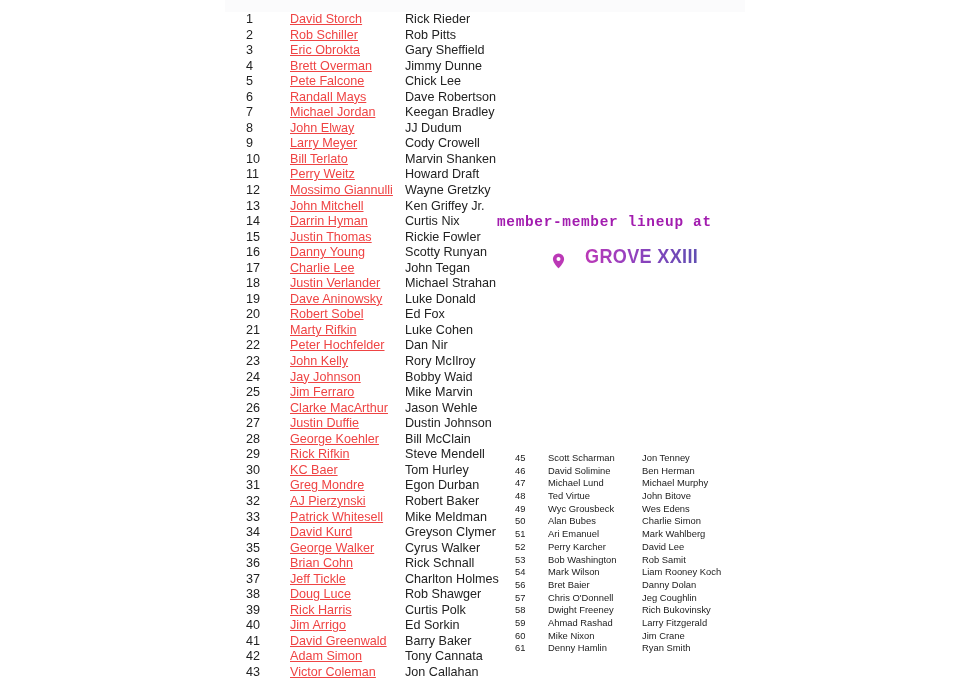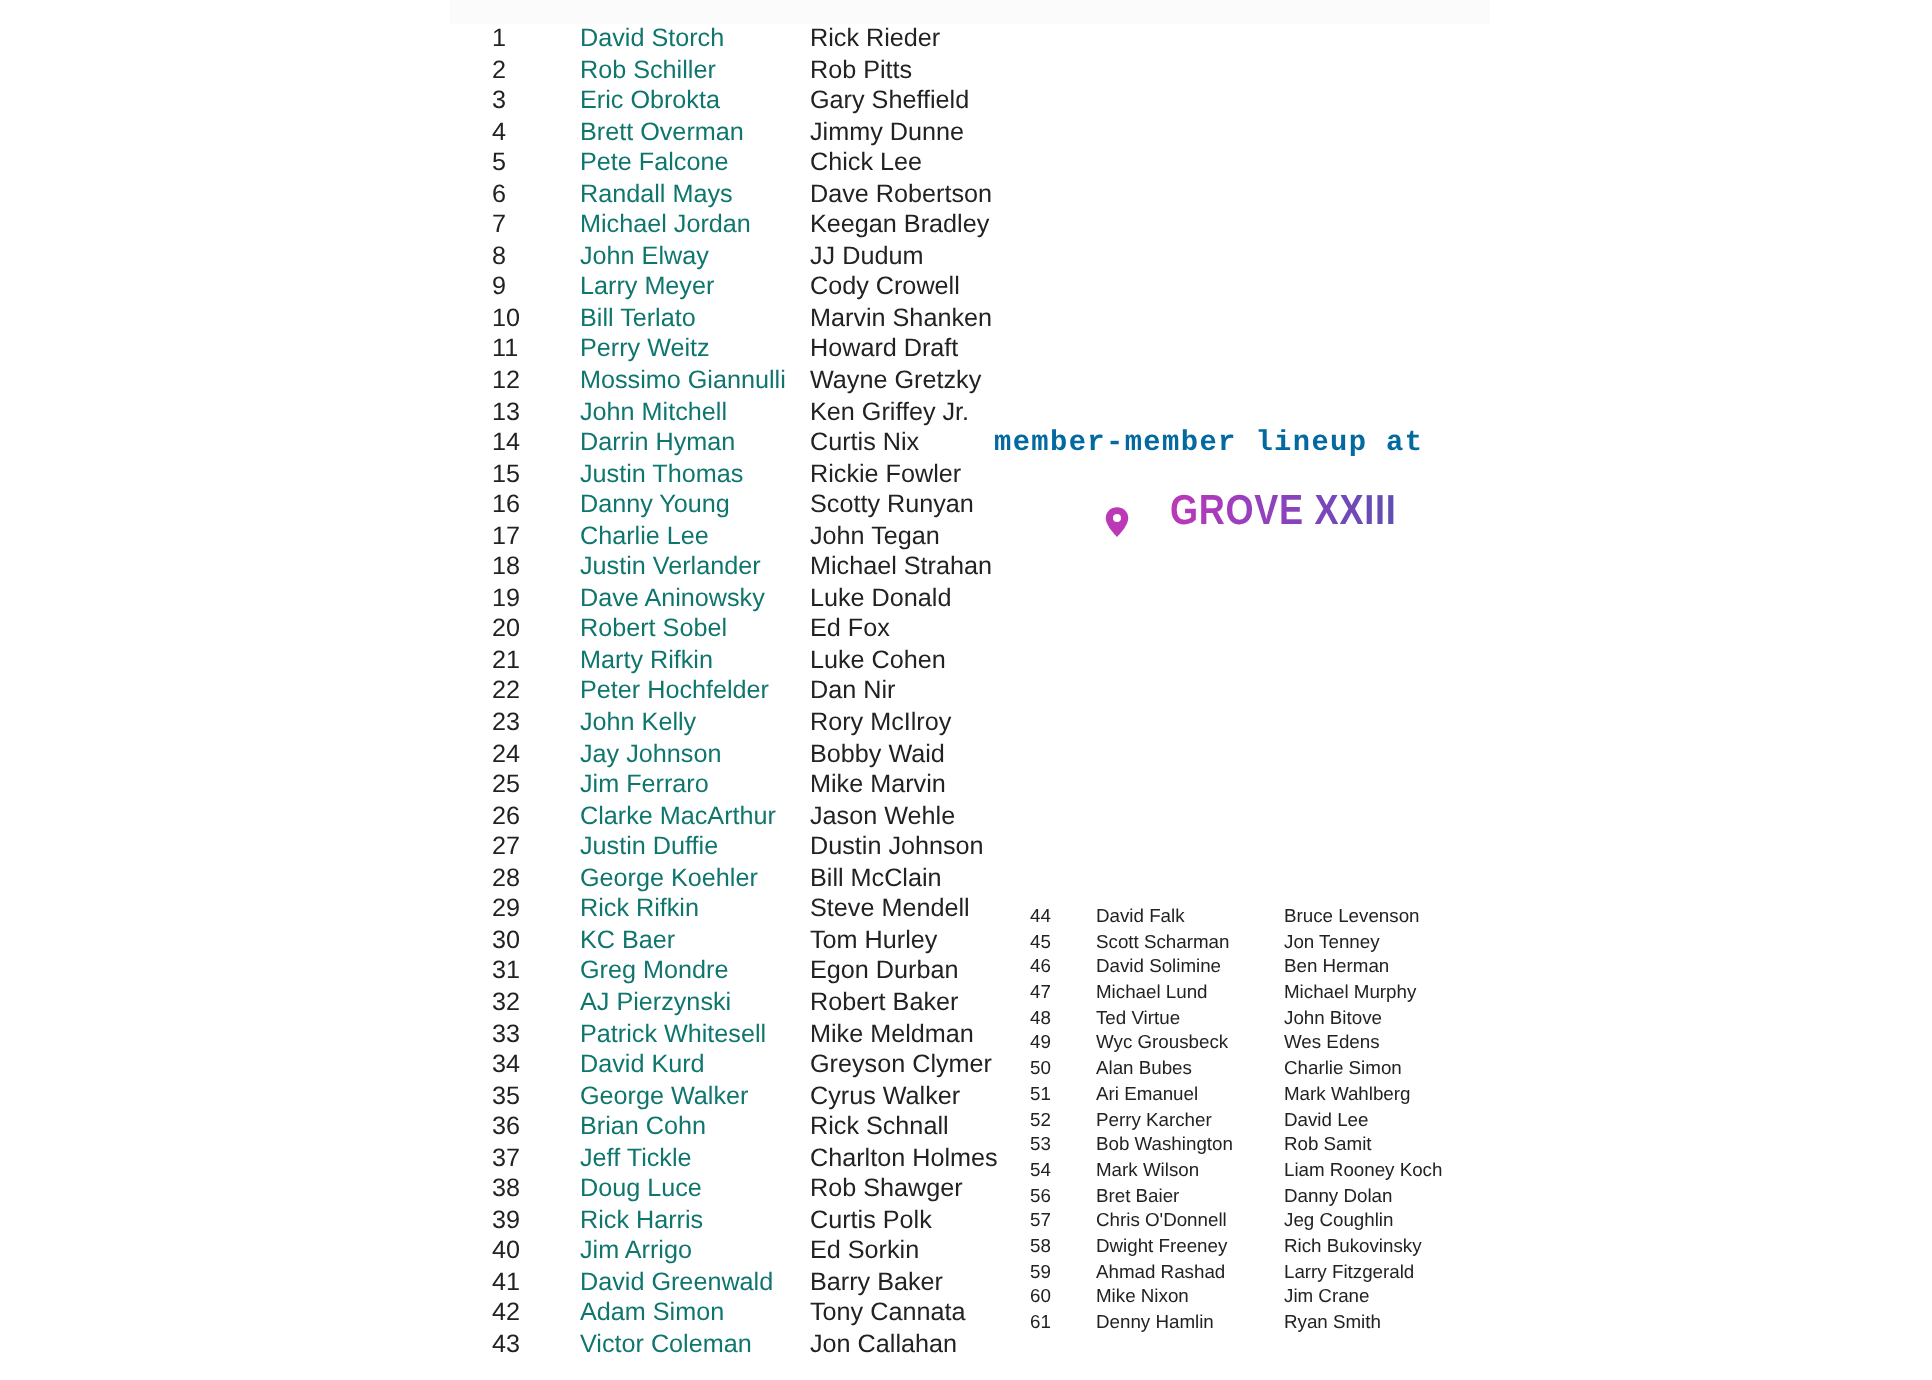--- a/index.html
+++ b/index.html
@@ -44,21 +44,22 @@
     white-space: nowrap;
   }
   #roster-main .num {
     width: 44px;
     flex: 0 0 44px;
     color: #222222;
   }
   #roster-main .p1 {
     width: 115px;
     flex: 0 0 115px;
-    color: #0f766e;
+    color: #ef4444;
+    text-decoration: underline;
   }
   #roster-main .p2 {
     flex: 1 1 auto;
     color: #222222;
   }
 
   
   #roster-overflow {
     position: absolute;
     left: 515px;
@@ -91,21 +92,21 @@
     left: 497px;
     top: 214px;
     width: 250px;
     text-align: left;
   }
   #caption-line {
     font-family: "Liberation Mono", "DejaVu Sans Mono", monospace;
     font-size: 14.4px;
     font-weight: 700;
     letter-spacing: 0.7px;
-    color: #0369a1;
+    color: #a21caf;
     white-space: nowrap;
   }
   #venue-row {
     margin-top: 14px;
     padding-left: 55px;
     display: flex;
     align-items: flex-end;
     gap: 20px;
     white-space: nowrap;
   }
@@ -362,25 +363,20 @@
         <path d="M6.5 0.6 C3.3 0.6 0.9 3.0 0.9 6.1 C0.9 10.1 6.5 15.4 6.5 15.4 C6.5 15.4 12.1 10.1 12.1 6.1 C12.1 3.0 9.7 0.6 6.5 0.6 Z" fill="#bb38b6"></path>
         <circle cx="6.5" cy="6.0" r="2.0" fill="#ffffff"></circle>
       </svg>
     </span>
     <span id="venue-name">GROVE XXIII</span>
   </div>
 </div>
 
 <div id="roster-overflow">
     <div class="row">
-      <span class="num">44</span>
-      <span class="p1">David Falk</span>
-      <span class="p2">Bruce Levenson</span>
-    </div>
-    <div class="row">
       <span class="num">45</span>
       <span class="p1">Scott Scharman</span>
       <span class="p2">Jon Tenney</span>
     </div>
     <div class="row">
       <span class="num">46</span>
       <span class="p1">David Solimine</span>
       <span class="p2">Ben Herman</span>
     </div>
     <div class="row">

